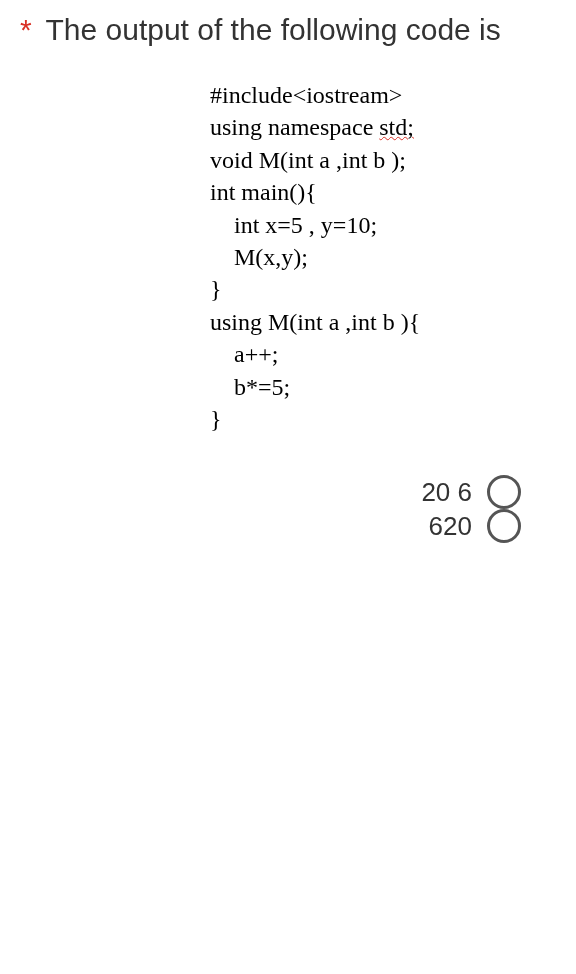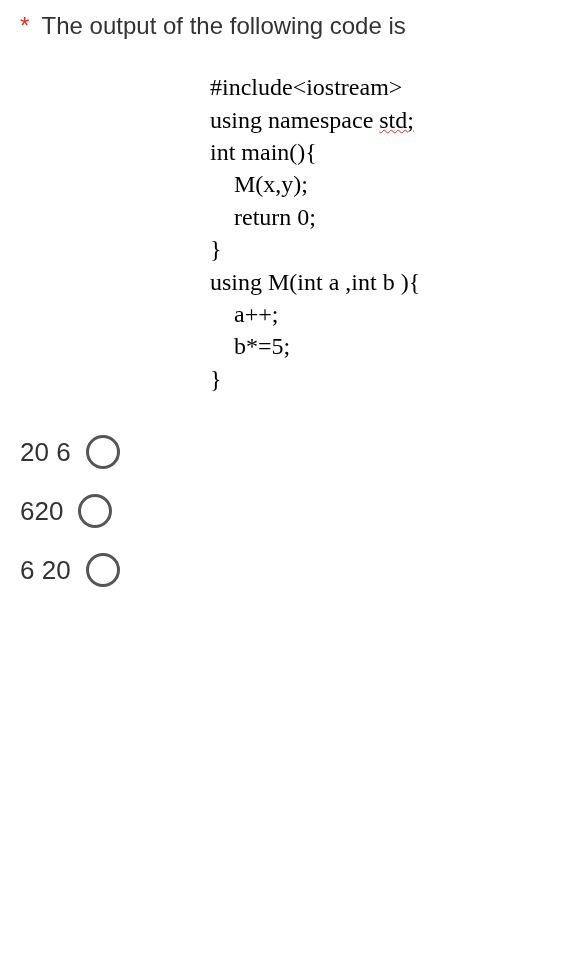--- a/index.html
+++ b/index.html
@@ -7,21 +7,21 @@
       padding: 0;
       box-sizing: border-box;
     }
     body {
       font-family: Arial, sans-serif;
       background: #fff;
       width: 576px;
       padding: 10px 20px;
     }
     .question-header {
-      font-size: 24px;
+      font-size: 30px;
       color: #333;
       margin-bottom: 30px;
       line-height: 1.3;
     }
     .asterisk {
       color: #d93025;
       margin-right: 6px;
     }
     .code-block {
       font-family: 'Times New Roman', serif;
@@ -35,21 +35,21 @@
       white-space: pre;
     }
     .underline-wavy {
       text-decoration: underline wavy #d93025;
       text-decoration-thickness: 1px;
       text-align: right;
     }
     .options-container {
       display: flex;
       flex-direction: column;
-      gap: 25px;
+      align-items: flex-end;
       padding-right: 35px;
     }
     .option-row {
       display: flex;
       align-items: center;
       gap: 15px;
     }
     .option-label {
       font-size: 26px;
       color: #333;
@@ -67,36 +67,33 @@
 <body>
 
 <div class="question-header">
   <span class="asterisk">*</span>
   <span>The output of the following code is</span>
 </div>
 
 <div class="code-block">
   <div class="code-line">#include&lt;iostream&gt;</div>
   <div class="code-line"><span>using namespace </span><span class="underline-wavy">std;</span></div>
+  <div class="code-line">void M(int a ,int b );</div>
   <div class="code-line">int main(){</div>
+  <div class="code-line">    int x=5 , y=10;</div>
   <div class="code-line">    M(x,y);</div>
-  <div class="code-line">    return 0;</div>
   <div class="code-line">}</div>
   <div class="code-line">using M(int a ,int b ){</div>
   <div class="code-line">    a++;</div>
   <div class="code-line">    b*=5;</div>
   <div class="code-line">}</div>
 </div>
 
 <div class="options-container">
   <div class="option-row">
     <span class="option-label">20 6</span>
     <div class="radio-circle"></div>
   </div>
   <div class="option-row">
     <span class="option-label">620</span>
     <div class="radio-circle"></div>
   </div>
-  <div class="option-row">
-    <span class="option-label">6 20</span>
-    <div class="radio-circle"></div>
-  </div>
 </div>
 
 </body></html>

